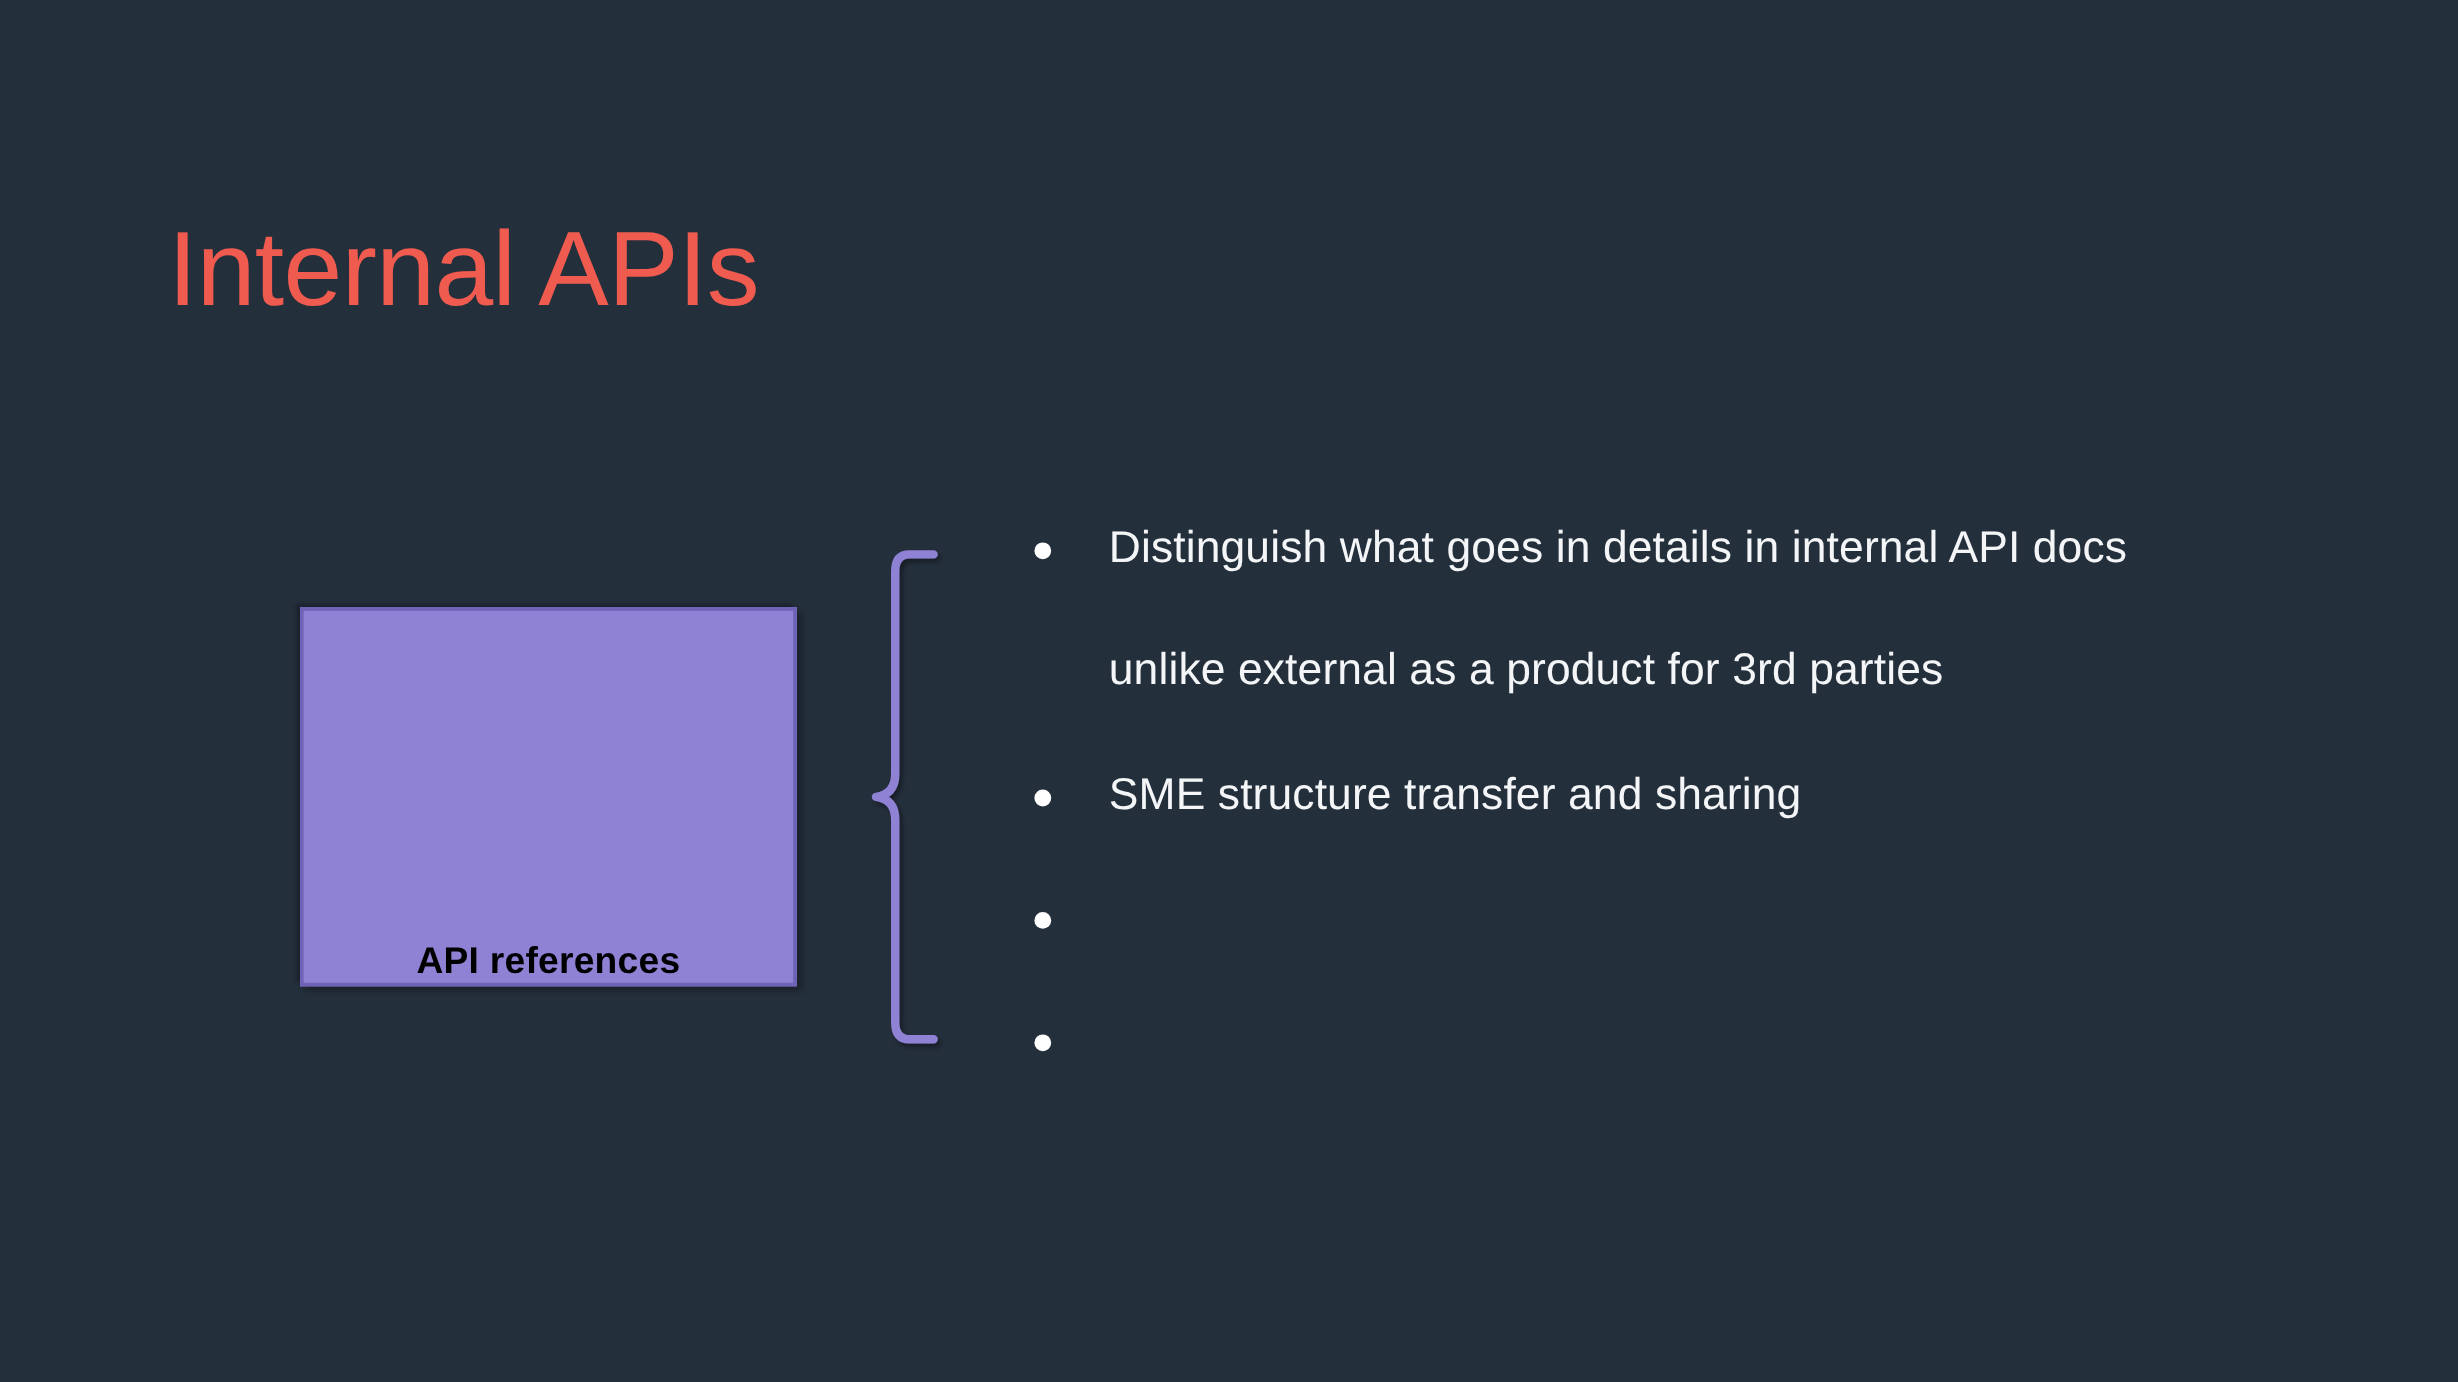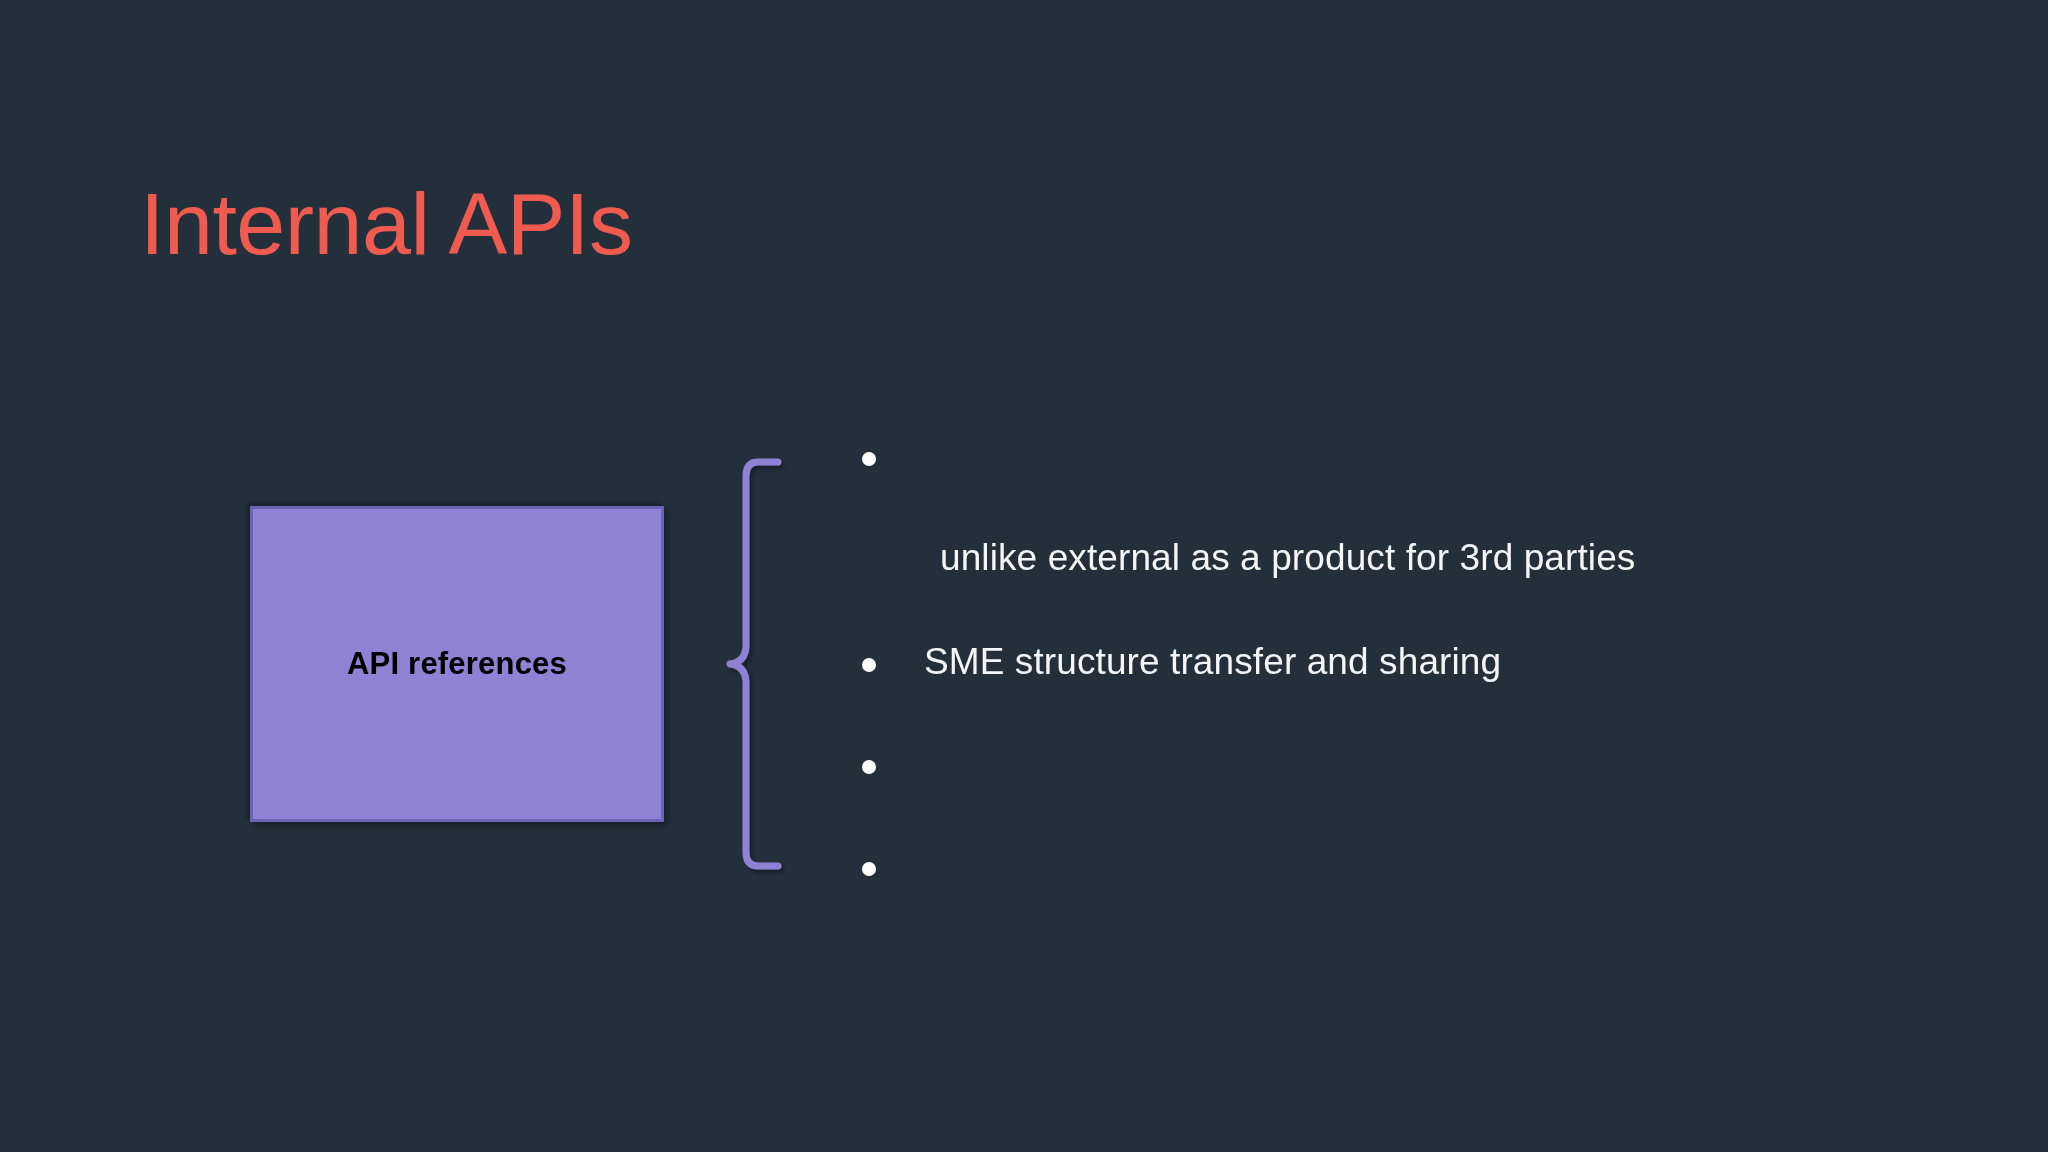--- a/index.html
+++ b/index.html
@@ -39,21 +39,21 @@
     position: absolute;
     left: 250px;
     top: 506px;
     width: 414px;
     height: 316px;
     background: #8F81D4;
     border: 3px solid #6F63B8;
     box-sizing: border-box;
     box-shadow: -3px -3px 4px rgba(0,0,0,0.30), 4px 4px 5px rgba(0,0,0,0.28);
     display: flex;
-    align-items: center;
+    align-items: flex-end;
     justify-content: center;
   }
   #concept-box-label {
     font-size: 31px;
     font-weight: bold;
     color: #000000;
     text-align: center;
     letter-spacing: 0.2px;
   }
 
@@ -96,21 +96,20 @@
     font-size: 37px;
     line-height: 1.0;
     color: #F3F5F7;
     font-weight: 400;
     letter-spacing: 0.1px;
     padding-top: 5px;
     white-space: nowrap;
   }
   .bullet-row.continuation {
     min-height: 104px;
-    gap: 16px;
   }
 </style>
 </head>
 <body>
 
 <div id="slide">
 
   <div id="slide-title">Internal APIs</div>
 
   <div id="concept-box">
@@ -131,20 +130,21 @@
              Q 46 226 46 243
              L 46 412
              Q 46 426 58 426
              L 78 426" fill="none" stroke="#8F81D4" stroke-width="7" stroke-linecap="round" stroke-linejoin="round" filter="url(#braceShadow)"></path>
   </svg>
 
   <div id="bullet-list">
 
     <div class="bullet-row">
       <span class="bullet-marker"></span>
+      <span class="bullet-text">Distinguish what goes in details in internal API docs</span>
     </div>
 
     <div class="bullet-row continuation">
       <span class="bullet-marker hidden"></span>
       <span class="bullet-text">unlike external as a product for 3rd parties</span>
     </div>
 
     <div class="bullet-row">
       <span class="bullet-marker"></span>
       <span class="bullet-text">SME structure transfer and sharing</span>

